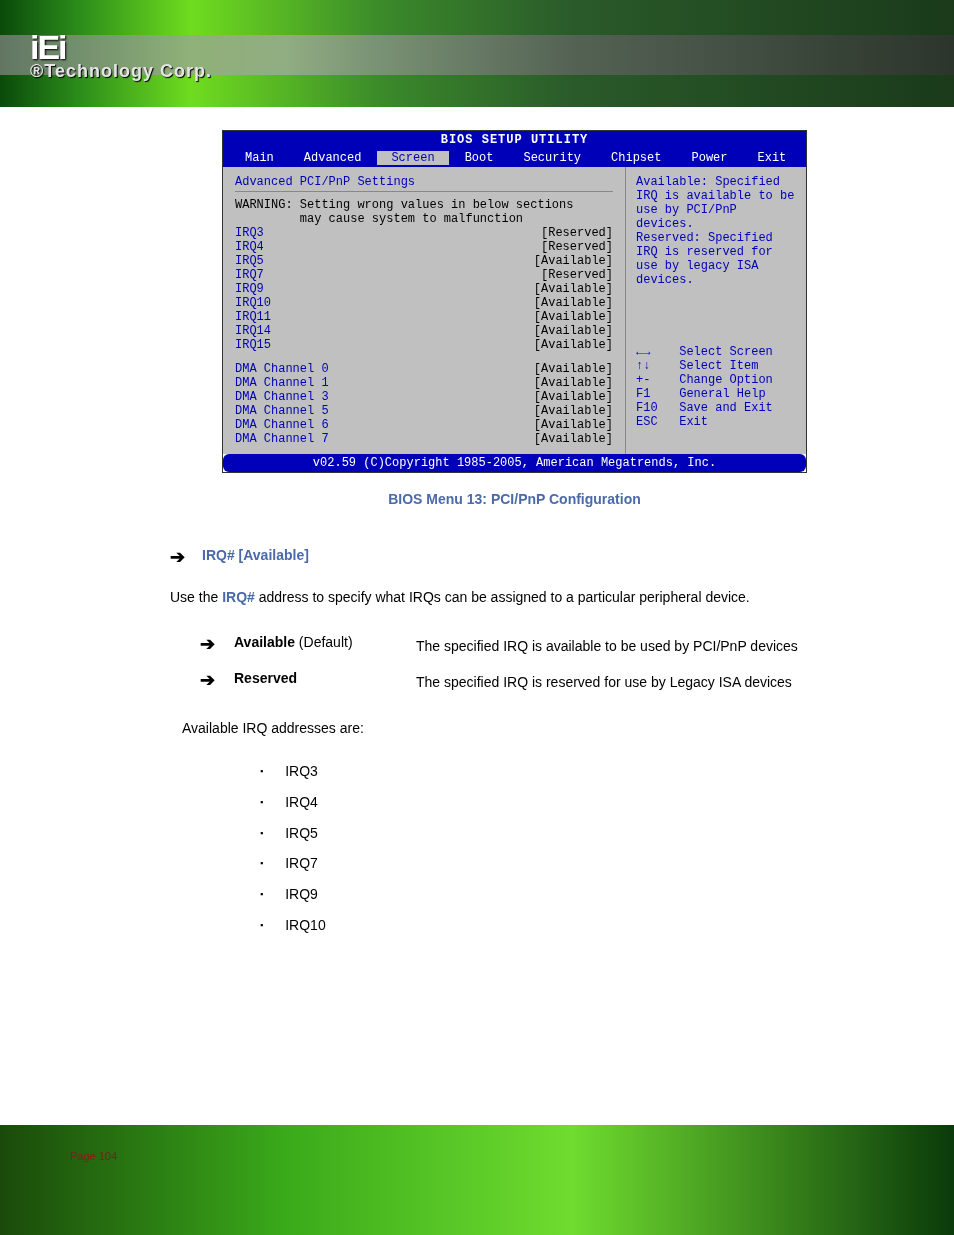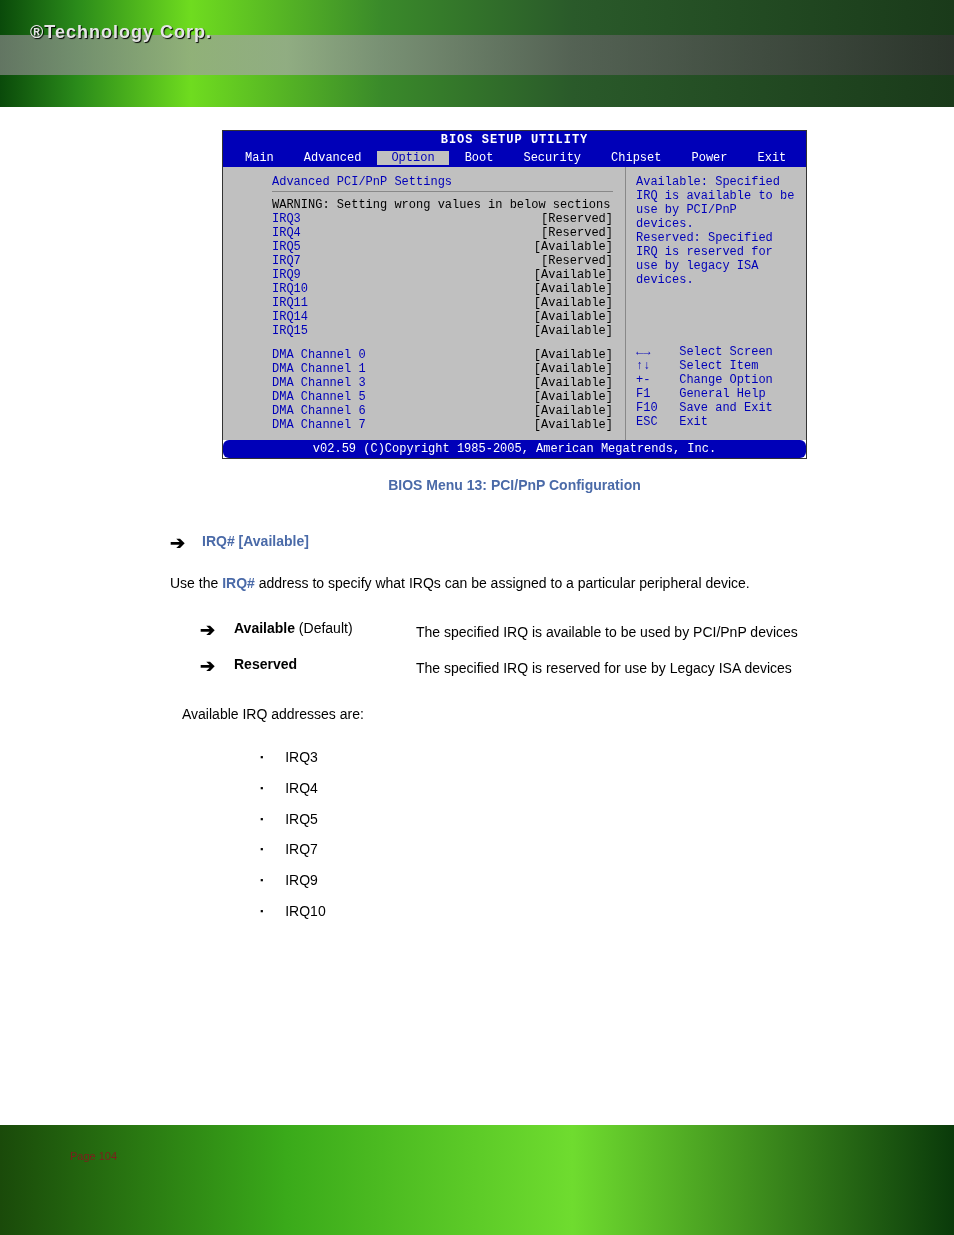--- a/index.html
+++ b/index.html
@@ -76,21 +76,21 @@
     background:#0000b8;color:#fff;text-align:center;
     font-weight:bold;padding:2px 0;letter-spacing:1px;
   }
   .bios-menu {
     background:#0000b8;color:#fff;display:flex;
     padding:2px 8px;gap:2px;
   }
   .bios-menu span{padding:0 14px;}
   .bios-menu .active{background:#c0c0c0;color:#0000b8;}
   .bios-body{
-    display:flex;background:#c0c0c0;color:#0000b8;padding-left:37px;
+    display:flex;background:#c0c0c0;color:#0000b8;
   }
   .bios-left{
     flex:1;padding:8px 12px;border-right:1px solid #888;
   }
   .bios-section-title{color:#0000b8;}
   .bios-hr{border-top:1px solid #888;margin:2px 0 6px;}
   .bios-left .warn{color:#000;}
   .bios-row{display:flex;justify-content:space-between;white-space:pre;}
   .bios-row .val{color:#000;}
   .bios-right{
@@ -132,45 +132,49 @@
   .sub-h{font-size:14px;margin:8px 12px 20px;}
   ul.irq-list{list-style:none;margin-left:90px;}
   ul.irq-list li{font-size:14px;line-height:2.2;}
   ul.irq-list li::before{content:"▪";font-size:9px;margin-right:22px;vertical-align:2px;}
 </style>
 </head>
 <body>
 
 <div class="header-band">
   <div class="brand">
+    <div class="brand-logo">
+      <span>iEi</span>
+    </div>
     <div class="brand-text">
       <span>®</span><span>Technology Corp.</span>
     </div>
   </div>
 </div>
 
 <div class="content">
 
   <div class="bios">
     <div class="bios-title">BIOS SETUP UTILITY</div>
     <div class="bios-menu" id="bios-menu">
         <span>Main</span>
         <span>Advanced</span>
-        <span class="active">Option</span>
+        <span class="active">Screen</span>
         <span>Boot</span>
         <span>Security</span>
         <span>Chipset</span>
         <span>Power</span>
         <span>Exit</span>
       </div>
     <div class="bios-body">
       <div class="bios-left">
         <div class="bios-section-title">Advanced PCI/PnP Settings</div>
         <div class="bios-hr"></div>
         <div class="warn">WARNING: Setting wrong values in below sections</div>
+        <div class="warn" style="white-space:pre;">         may cause system to malfunction</div>
         <div id="bios-rows">
             <div class="bios-row"><span>IRQ3</span><span class="val">[Reserved]</span></div>
             <div class="bios-row"><span>IRQ4</span><span class="val">[Reserved]</span></div>
             <div class="bios-row"><span>IRQ5</span><span class="val">[Available]</span></div>
             <div class="bios-row"><span>IRQ7</span><span class="val">[Reserved]</span></div>
             <div class="bios-row"><span>IRQ9</span><span class="val">[Available]</span></div>
             <div class="bios-row"><span>IRQ10</span><span class="val">[Available]</span></div>
             <div class="bios-row"><span>IRQ11</span><span class="val">[Available]</span></div>
             <div class="bios-row"><span>IRQ14</span><span class="val">[Available]</span></div>
             <div class="bios-row"><span>IRQ15</span><span class="val">[Available]</span></div>

